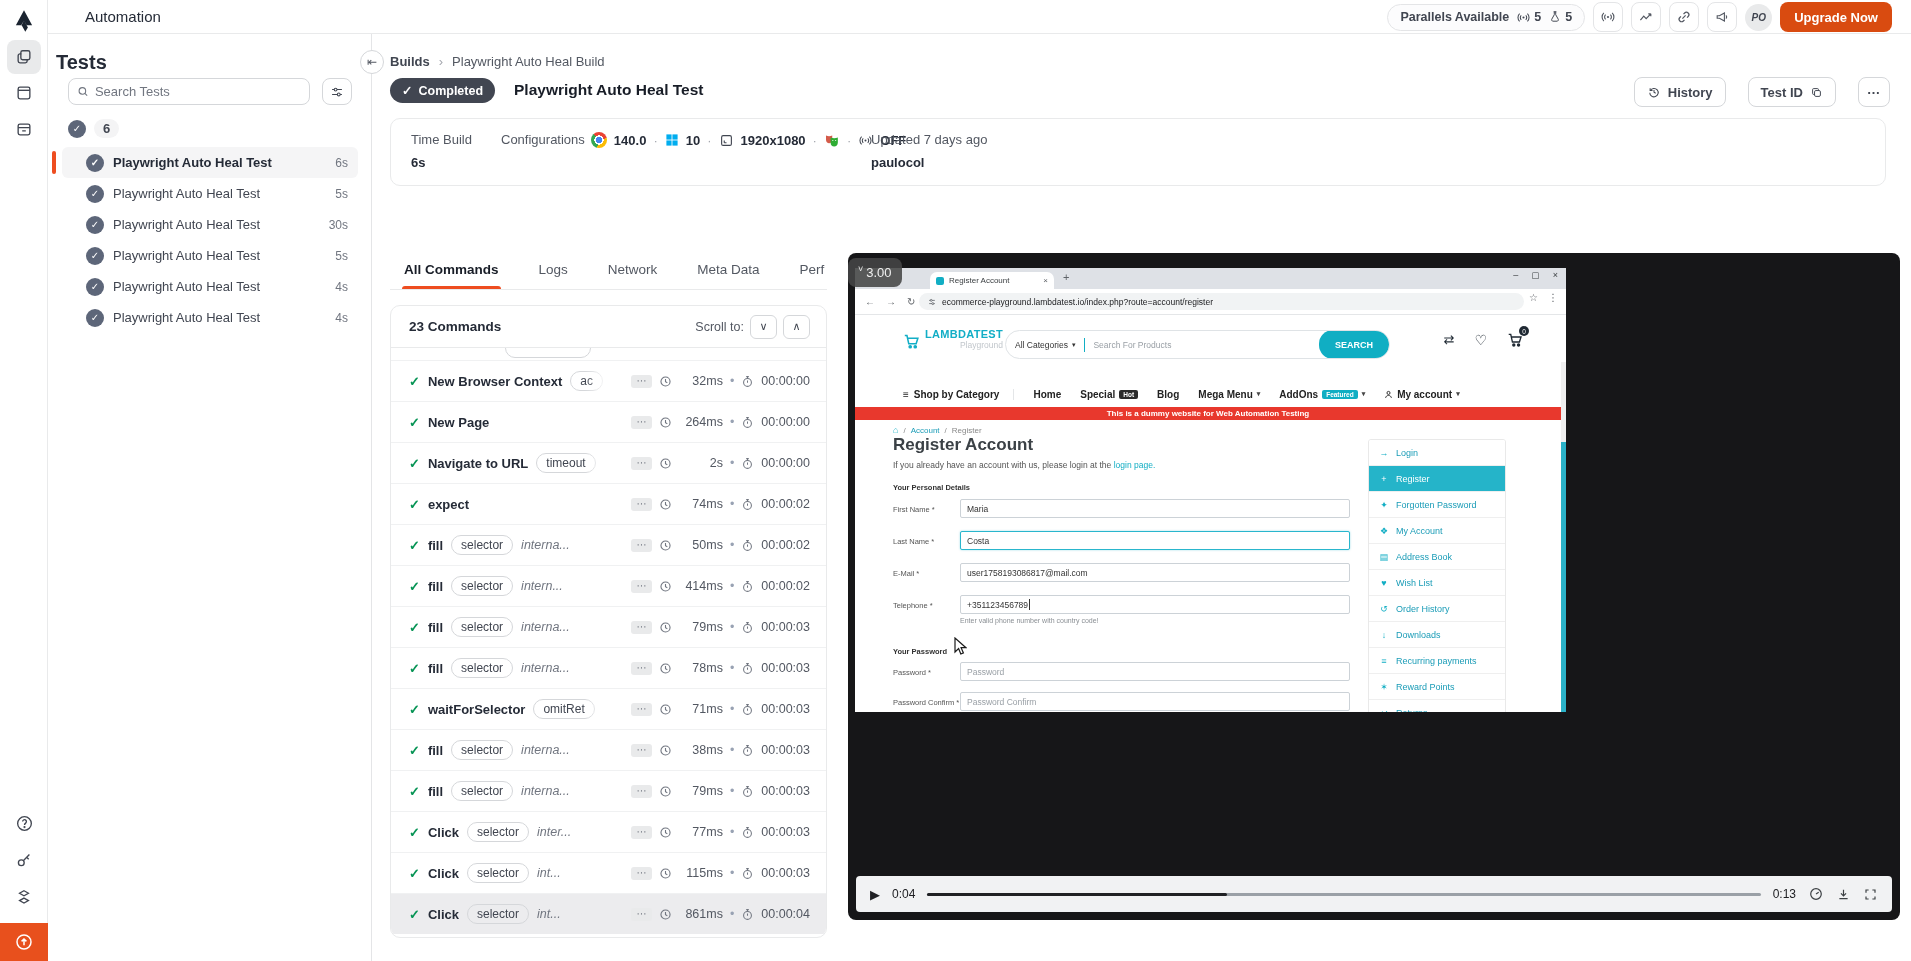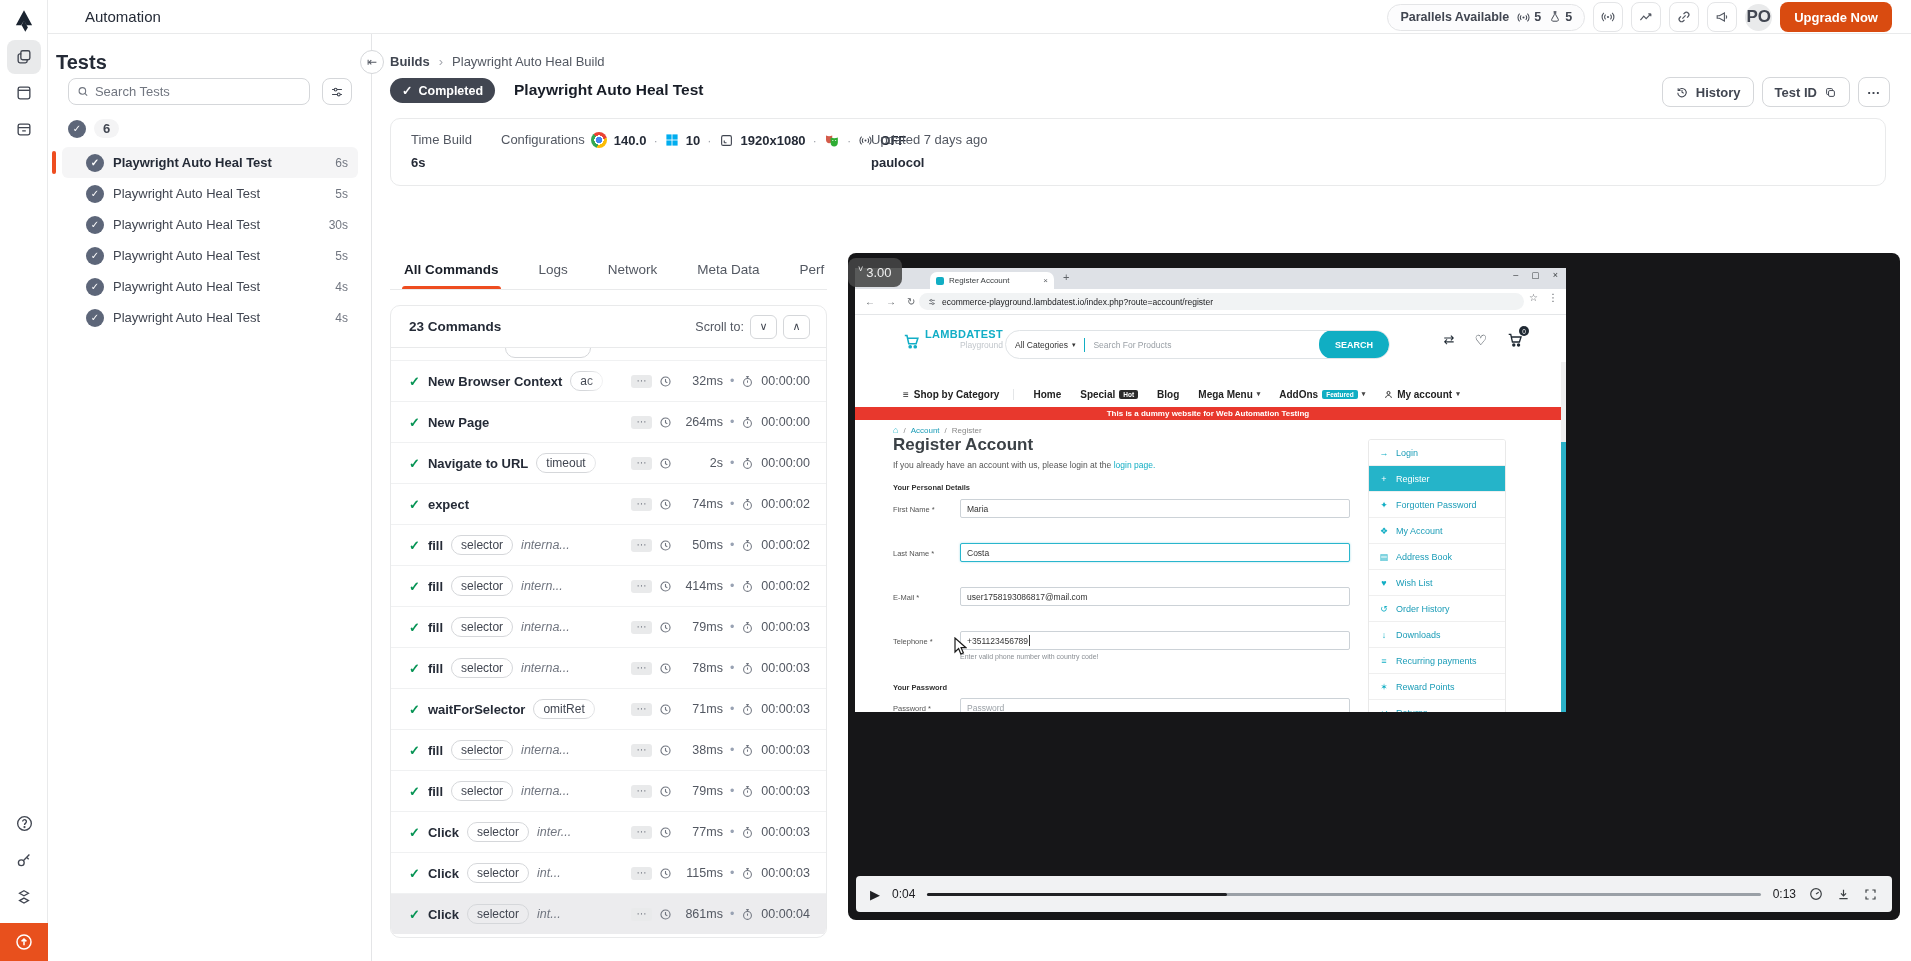--- a/index.html
+++ b/index.html
@@ -13,21 +13,21 @@
   .rail-btn.active { background:#e9eaeb; }
   .rail-orange { position:absolute; left:0; bottom:0; width:48px; height:38px; background:#e8501d; display:flex; align-items:center; justify-content:center; color:#fff; }
 
   
   #topbar { position:absolute; left:48px; top:0; width:1863px; height:34px; background:#fff; border-bottom:1px solid #e9eaeb; }
   .tb-title { position:absolute; left:37px; top:8px; font-size:15px; font-weight:400; color:#252b37; }
   .tb-right { position:absolute; right:19px; top:0; height:34px; display:flex; align-items:center; gap:8px; }
   .pill { height:27px; border:1px solid #e4e5e7; border-radius:14px; background:#fcfcfd; display:flex; align-items:center; gap:7px; padding:0 12px; font-size:12.5px; color:#414651; font-weight:600; }
   .pill .cnt { display:flex; align-items:center; gap:3px; font-weight:600; }
   .icon-btn { width:30px; height:30px; border:1px solid #e4e5e7; border-radius:8px; background:#fff; display:flex; align-items:center; justify-content:center; color:#535862; }
-  .avatar { width:27px; height:27px; border-radius:50%; background:#e9eaeb; color:#414651; font-size:17px; font-weight:700; display:flex; align-items:center; justify-content:center; }
+  .avatar { width:27px; height:27px; border-radius:50%; background:#e9eaeb; color:#414651; font-size:10px; font-weight:700; display:flex; align-items:center; justify-content:center;font-style:italic; }
   .upgrade { height:30px; padding:0 14px; background:#d94b10; color:#fff; font-size:13px; font-weight:700; border-radius:8px; display:flex; align-items:center; border:none; }
 
   
   #tests { position:absolute; left:48px; top:34px; width:324px; height:927px; background:#fff; border-right:1px solid #e4e5e7; }
   .t-title { position:absolute; left:8px; top:17px; font-size:20px; font-weight:700; }
   .collapse { position:absolute; left:312px; top:16px; width:24px; height:24px; border:1px solid #d5d7da; border-radius:50%; background:#fff; color:#535862; font-size:12px; display:flex; align-items:center; justify-content:center; z-index:40; }
   .t-search { position:absolute; left:20px; top:44px; width:242px; height:27px; border:1px solid #d5d7da; border-radius:8px; display:flex; align-items:center; padding:0 8px; gap:6px; color:#717680; background:#fff; }
   .t-search input { border:none; outline:none; width:100%; font-size:13px; color:#414651; font-family:inherit; background:transparent; }
   .t-search input::placeholder { color:#717680; }
   .t-filter { position:absolute; left:274px; top:44px; width:30px; height:27px; border:1px solid #d5d7da; border-radius:8px; background:#fff; display:flex; align-items:center; justify-content:center; color:#414651; }
@@ -42,21 +42,21 @@
   .trow .dur { font-size:12px; color:#717680; font-weight:400; }
 
   
   #main { position:absolute; left:372px; top:34px; width:1539px; height:927px; background:#fff; }
   .crumb { position:absolute; left:18px; top:20px; font-size:13px; display:flex; gap:9px; align-items:center; }
   .crumb .c1 { color:#414651; font-weight:600; }
   .crumb .sep { color:#a4a7ae; }
   .crumb .c2 { color:#535862; }
   .badge-done { position:absolute; left:18px; top:44px; height:25px; background:#414651; color:#fff; border-radius:13px; display:flex; align-items:center; gap:6px; padding:0 12px; font-size:12.5px; font-weight:600; }
   .pg-title { position:absolute; left:142px; top:47px; font-size:15.5px; font-weight:700; color:#181d27; }
-  .hd-btns { position:absolute; right:21px; top:43px; display:flex; gap:8px; }
+  .hd-btns { position:absolute; right:21px; top:43px; display:flex; gap:22px; }
   .wbtn { height:30px; border:1px solid #d5d7da; border-radius:8px; background:#fff; display:flex; align-items:center; gap:7px; padding:0 12px; font-size:13px; font-weight:600; color:#414651; }
   .wbtn.sq { width:32px; padding:0; justify-content:center; letter-spacing:1px; }
 
   .sum-card { position:absolute; left:18px; top:84px; width:1496px; height:68px; border:1px solid #e9eaeb; border-radius:10px; }
   .sum-lbl { font-size:13px; color:#535862; }
   .sum-val { font-size:13px; font-weight:700; color:#252b37; }
   .col-time { position:absolute; left:20px; top:13px; display:flex; flex-direction:column; gap:8px; }
   .col-cfg { position:absolute; left:110px; top:13px; display:flex; flex-direction:row; gap:6px; }
   .cfg-row { display:flex; align-items:center; gap:7px; font-size:13px; font-weight:700; color:#252b37; }
   .cfg-row .d { color:#a4a7ae; font-weight:400; }
@@ -142,21 +142,21 @@
   .f-sub { font-size:8.5px; color:#555; margin-top:5px; }
   .f-sub .lk { color:#12aec4; }
   .f-sec { font-size:7.5px; font-weight:700; color:#333; margin-top:13px; }
   .frow { display:flex; margin-top:0; align-items:flex-start; }
   .frow + .frow { margin-top:0; }
   .f-lbl { width:67px; font-size:7.5px; color:#555; padding-top:6px; flex:none; }
   .f-inp { width:390px; height:19px; border:1px solid #ccd2d7; border-radius:2px; font-size:8.5px; color:#333; display:flex; align-items:center; padding:0 6px; background:#fff; position:relative; }
   .f-inp.muted { color:#9aa0a6; }
   .f-inp.focused { border:1px solid #29b6cd; box-shadow:0 0 2px rgba(41,182,205,.5); }
   .f-help { font-size:7px; color:#8a8f94; margin:3px 0 0 67px; }
-  .fields .frow { height:44px; }
+  .fields .frow { height:32px; }
   .fields .frow.helper-row { height:46px; flex-wrap:wrap; }
   .fields .frow.helper-row .f-help { width:100%; margin-top:-11px; }
   .pwfields .frow { height:30px; }
   .caret-line { width:1px; height:11px; background:#333; margin-left:1px; }
   .acct { position:absolute; left:513px; top:124px; width:138px; border:1px solid #e9e9e9; border-radius:3px; overflow:hidden; background:#fff; }
   .arow { height:26px; display:flex; align-items:center; gap:7px; padding:0 10px; font-size:9px; color:#1a9cb7; border-bottom:1px solid #efefef; background:#fff; }
   .arow .aic { width:10px; font-size:9px; color:#12aec4; text-align:center; }
   .arow.active { background:#25b4c9; color:#fff; }
   .arow.active .aic { color:#fff; }
   .bscroll { position:absolute; right:0; top:47px; bottom:0; width:5px; background:#f0f0f0; }

